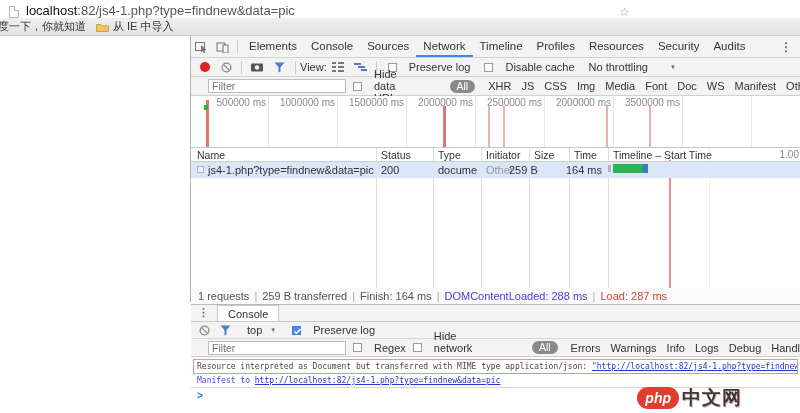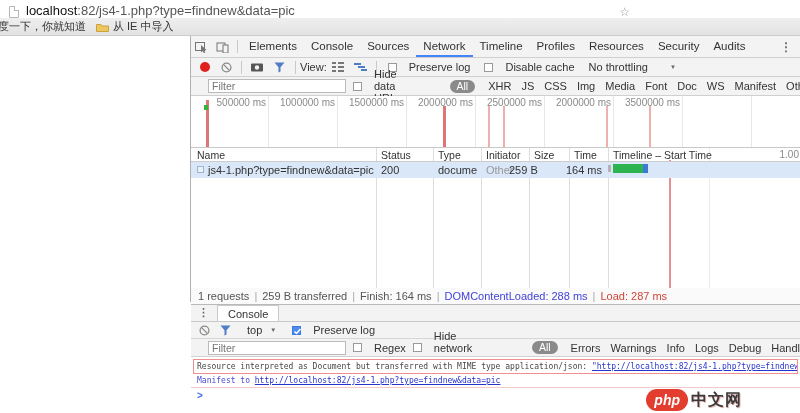--- a/index.html
+++ b/index.html
@@ -96,21 +96,21 @@
     font-family:"DejaVu Sans Mono",monospace; font-size:8px; }
   .msgbox { margin:2px 2px 0 2px; border:1px solid #ef8f8f; padding:2px 3px; color:#484848; white-space:nowrap; overflow:hidden; }
   .msgnav { padding:2px 4px 2px 6px; border-bottom:1px solid #f3caca; color:#4a4ad4; white-space:nowrap; overflow:hidden; }
   .clink { color:#2633cd; text-decoration:underline; }
   .cprompt { padding:2px 6px; color:#3e6ff0; font-weight:bold; font-size:10px; font-family:"Liberation Sans",sans-serif; }
 
   
   #wm { right:58px; bottom:2px; display:flex; align-items:center; gap:3px; }
   #wm .badge { background:#e23d2e; color:#fff; font-style:italic; font-weight:bold; font-size:14px;
     padding:3px 8px; border-radius:13px; }
-  #wm .wtxt { font-size:16px; font-weight:bold; color:#3a3a3a; text-shadow:1px 1px 0 #e9b9b9; letter-spacing:1px; }
+  #wm .wtxt { font-size:19px; font-weight:bold; color:#3a3a3a; text-shadow:1px 1px 0 #e9b9b9; letter-spacing:1px; }
 </style>
 </head>
 <body>
 
 <div id="stage">
 
   <div id="addrbar" class="abs">
     <span class="page-ico"></span>
     <span class="host">localhost</span>
     <span class="rest">:82/js4-1.php?type=findnew&amp;data=pic</span>

